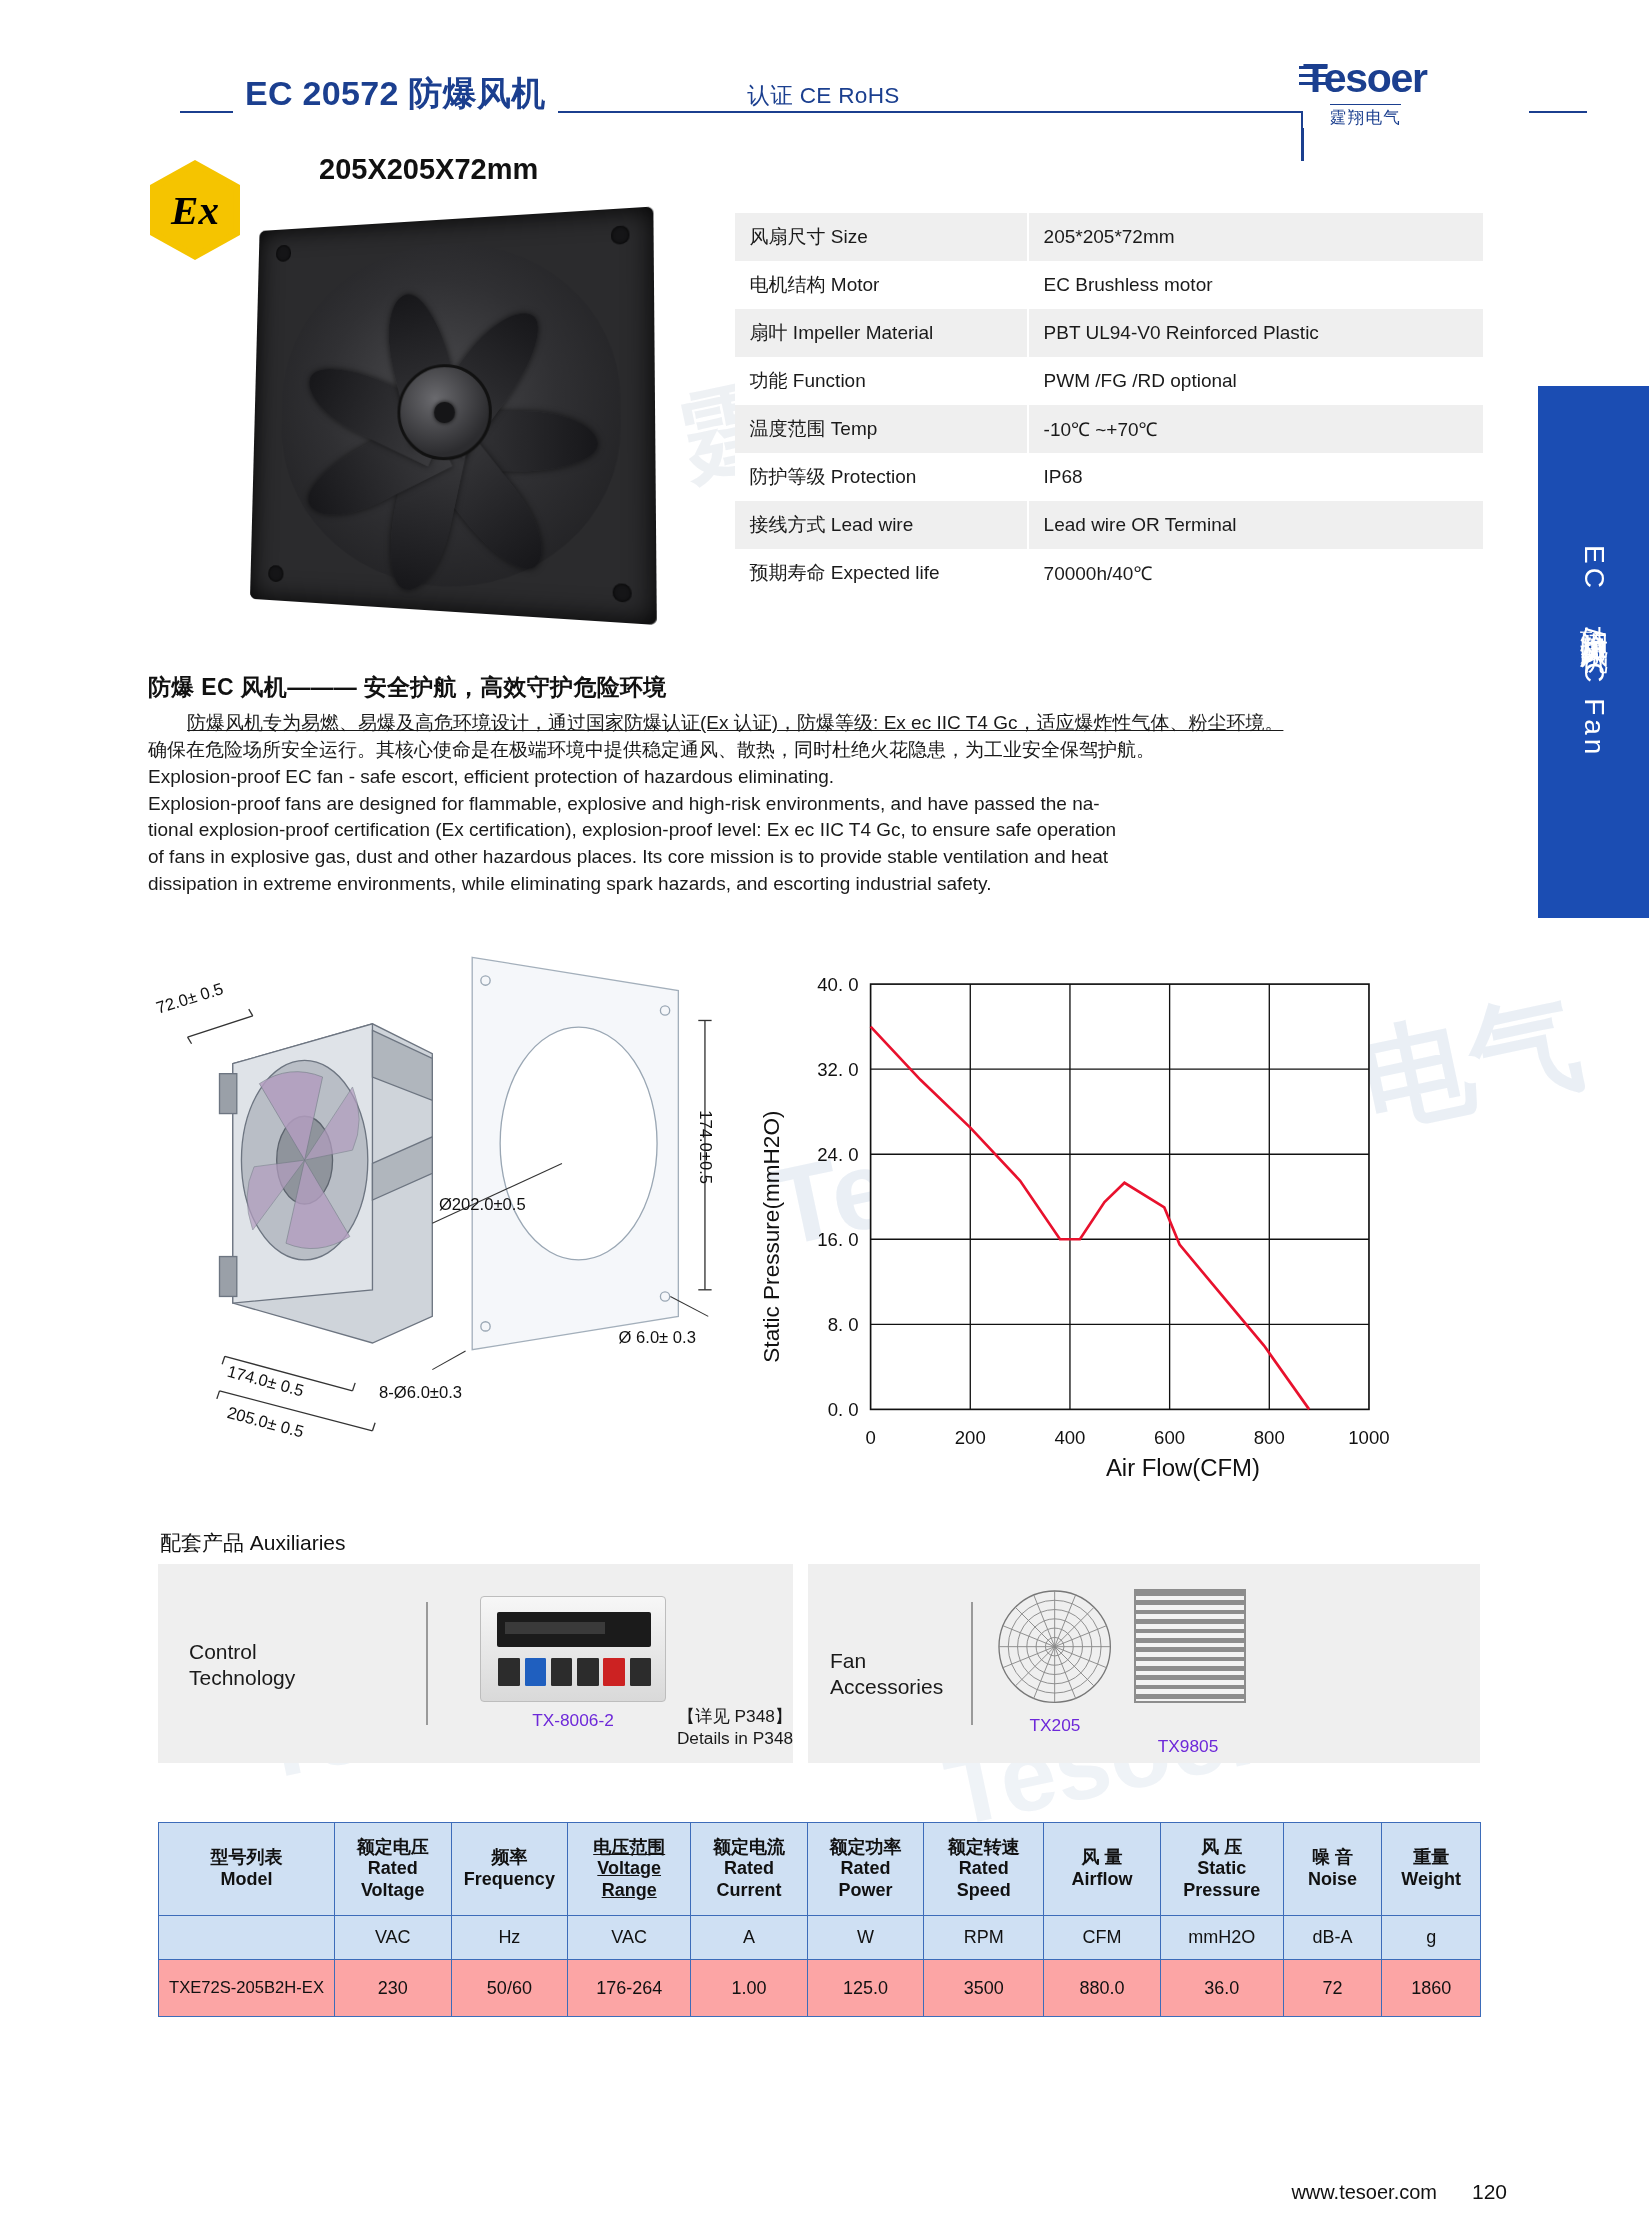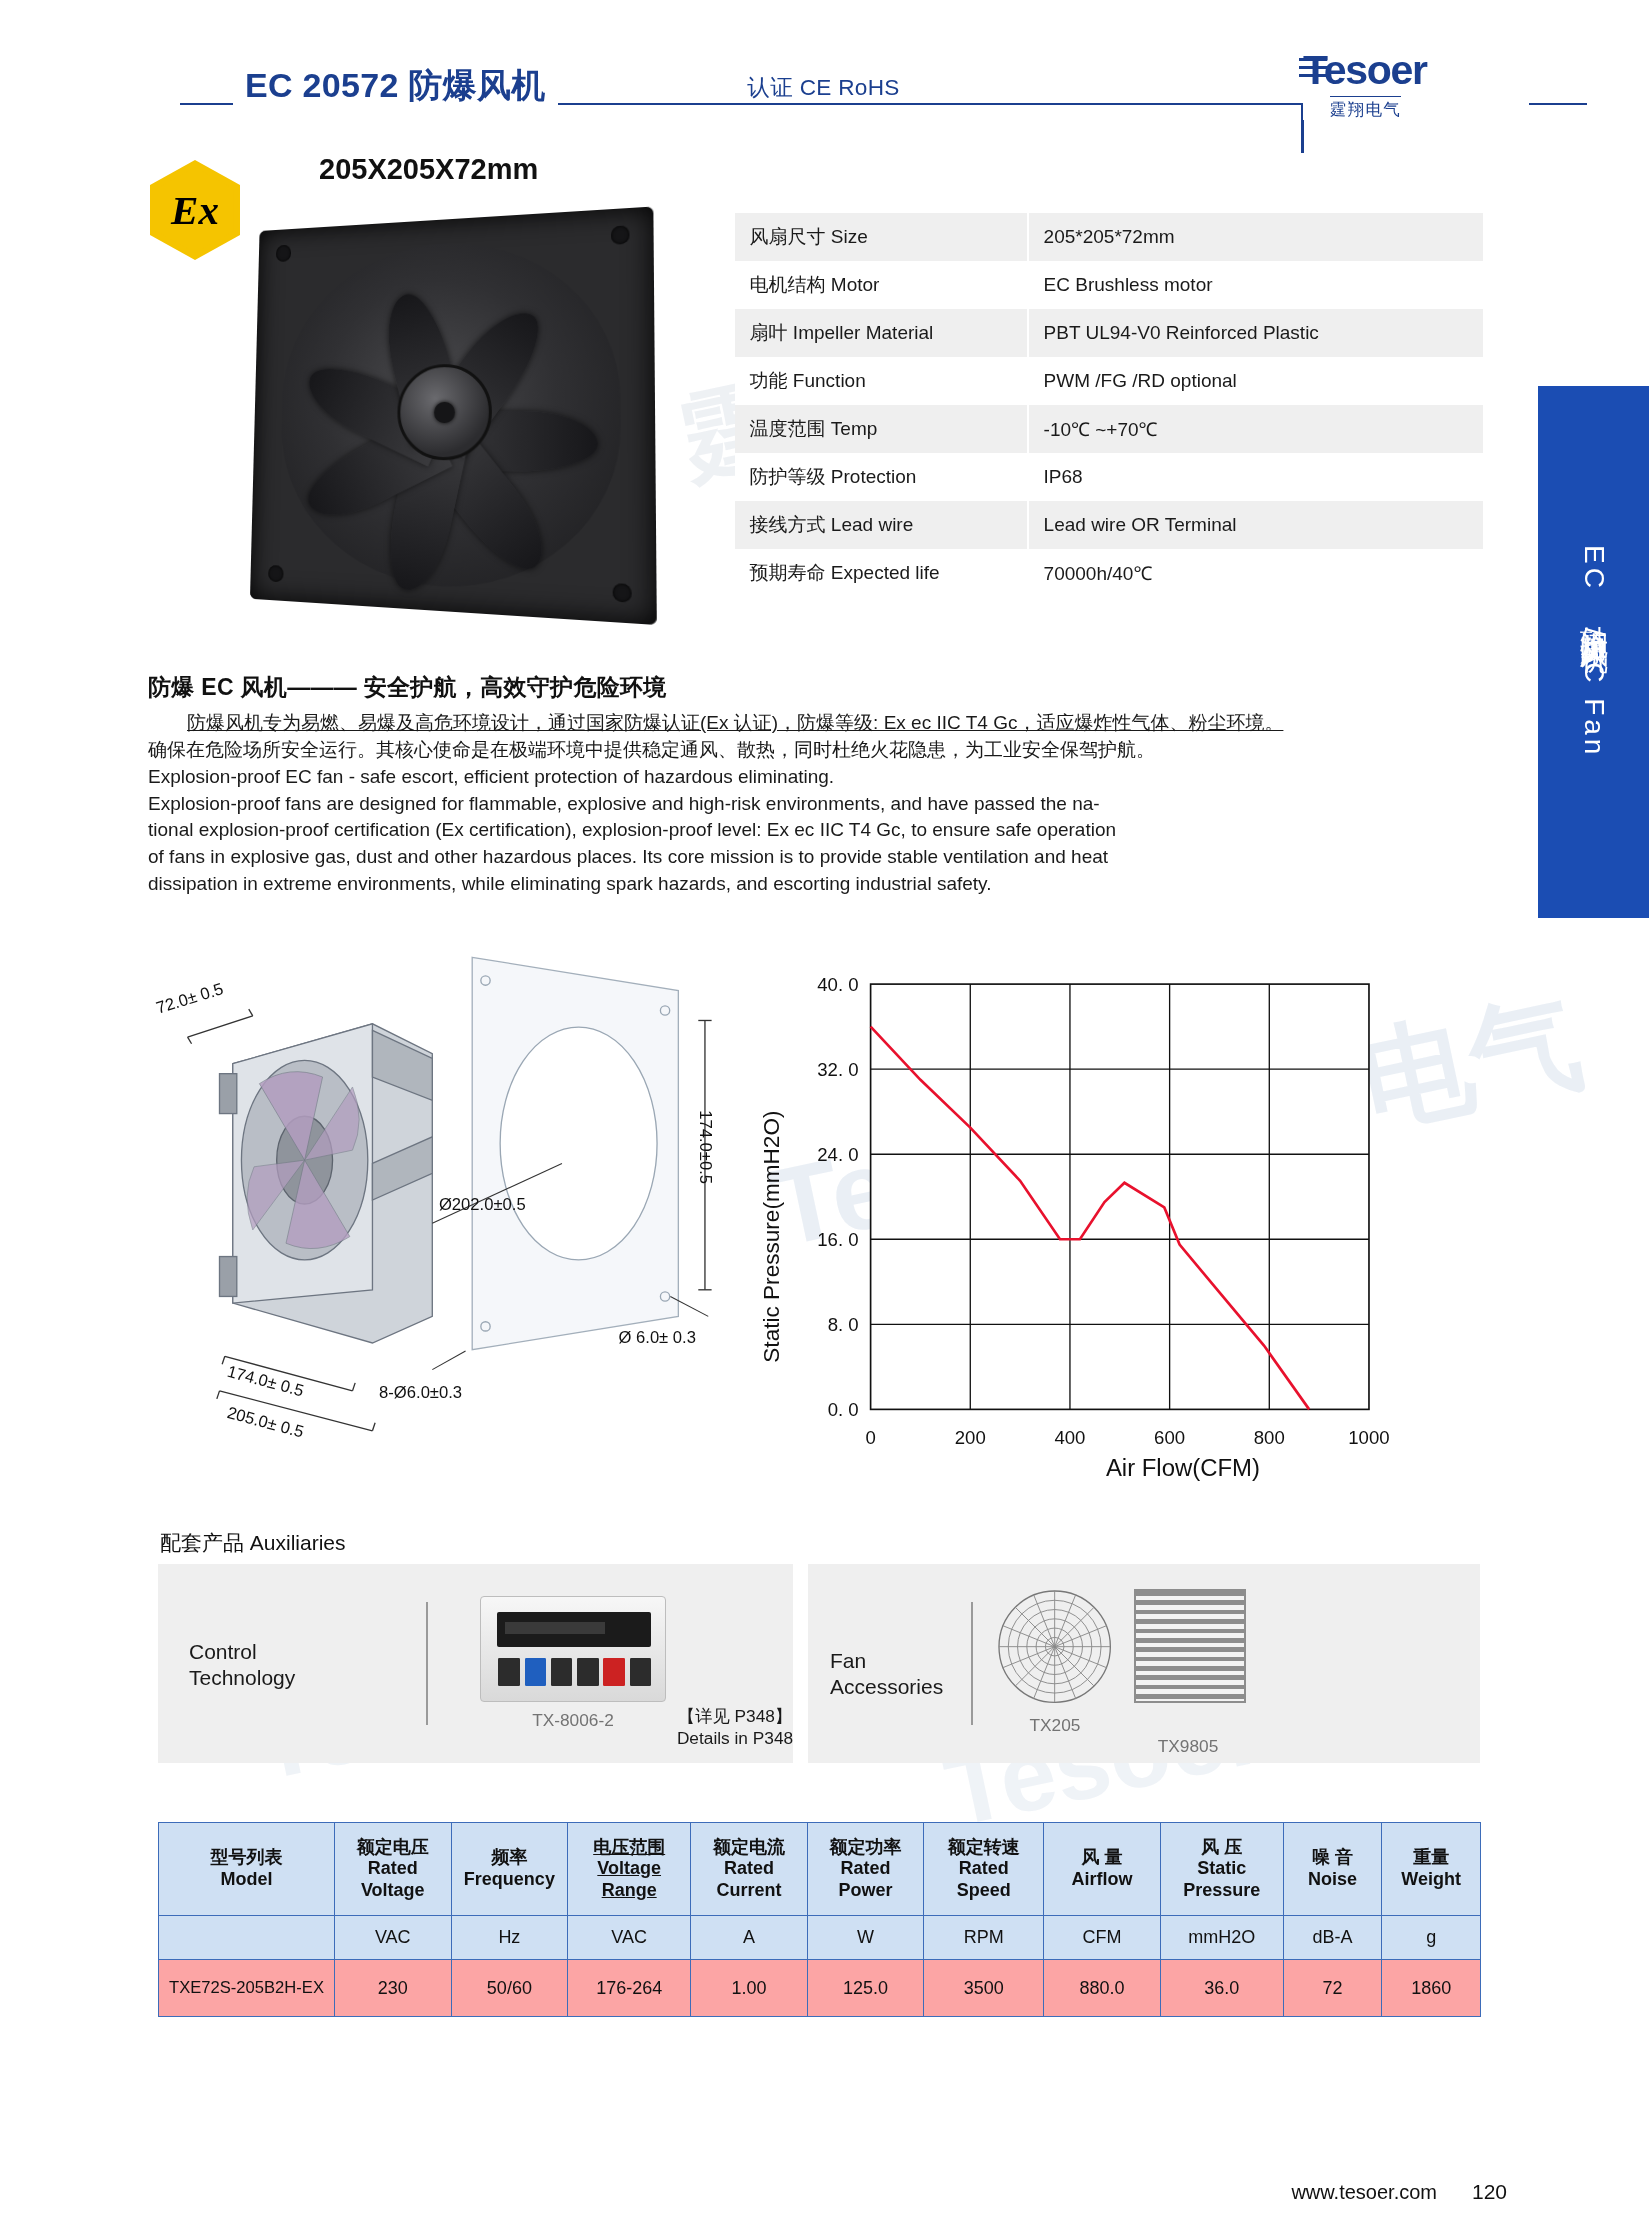--- a/index.html
+++ b/index.html
@@ -25,21 +25,21 @@
     transform: rotate(-12deg);
     pointer-events: none;
     z-index: 0;
   }
   .wm1 { left: 332px; top: 372px; font-size: 100px; color:#eceff3; }
   .wm2 { left: 765px; top: 1051px; font-size: 110px; color:#e7edf4; }
   .wm4 { left: 253px; top: 1656px; font-size: 100px; color:#edf1f6; }
   .wm5 { left: 944px; top: 1702px; font-size: 100px; color:#edf1f6; }
 
   
-  .header { position:absolute; left:0; top:0; width:1450px; height:126px; z-index:3;}
+  .header { position:absolute; left:0; top:8px; width:1450px; height:126px; z-index:3;}
   .hline {
     position:absolute; left:180px; top:103px; width:1124px; height:2px;
     background:#1b3f8f;
   }
   .hline-tail {
     position:absolute; left:1301px; top:103px; width:2.7px; height:50px; background:#1b3f8f;
   }
   .hline-tail2 {
     position:absolute; left:1301px; top:103px; width:286px; height:2px; background:#1b3f8f;
   }
@@ -193,21 +193,21 @@
     background:#efefef; z-index:2;
   }
   .aux-box2 {
     position:absolute; left:808px; top:1564px; width:672px; height:199px;
     background:#efefef; z-index:2;
   }
   .aux-label {
     position:absolute; font-size:21px; line-height:1.25; color:#1a1a1a; z-index:3;
   }
   .aux-divider { position:absolute; width:2px; background:#9a9a9a; z-index:3;}
-  .aux-cap { position:absolute; font-size:17.3px; color:#737373; z-index:3; text-align:center;}
+  .aux-cap { position:absolute; font-size:17.3px; color:#6d28d9; z-index:3; text-align:center;}
   .aux-cap2 { position:absolute; font-size:17.3px; color:#1a1a1a; z-index:3; text-align:center; line-height:1.25;}
 
   
   .ctrl-img {
     position:absolute; left:480px; top:1596px; width:186px; height:106px; z-index:3;
     background:linear-gradient(180deg,#f7f7f7,#d9d9d9);
     border:1.3px solid #bdbdbd; border-radius:4px;
   }
   .ctrl-screen {
     position:absolute; left:16px; top:14.6px; width:154px; height:35px;

